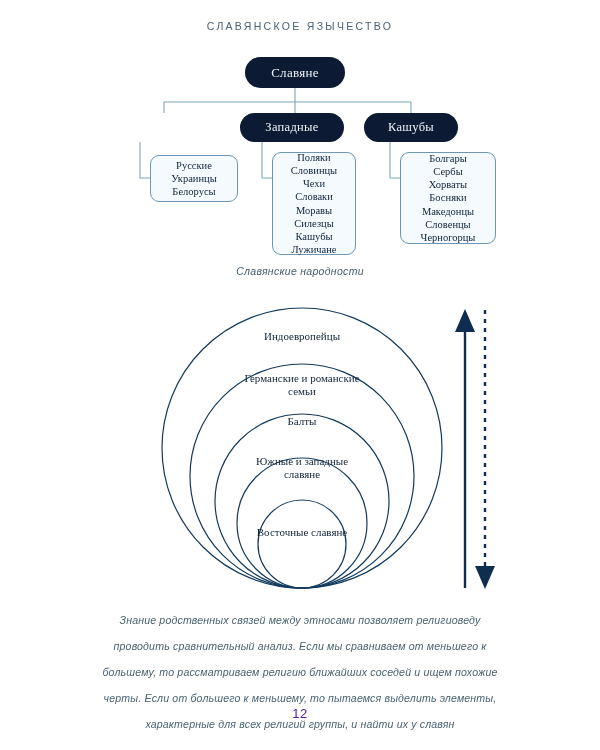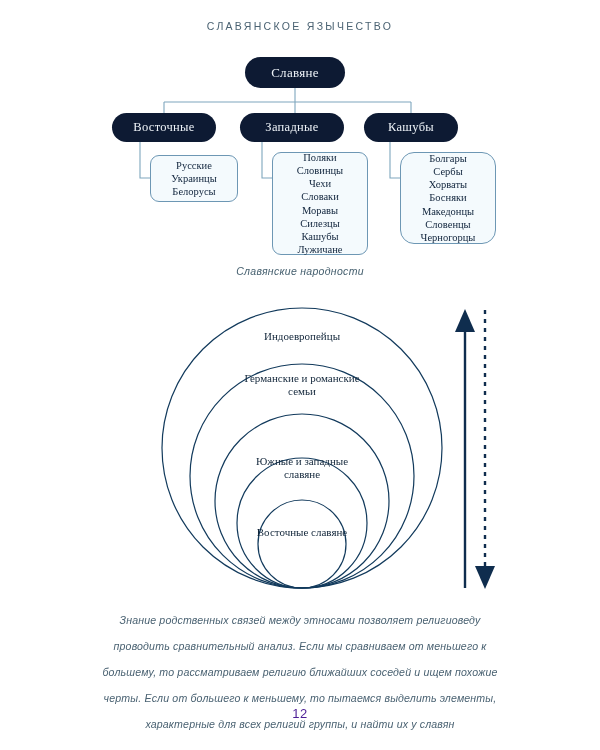--- a/index.html
+++ b/index.html
@@ -35,22 +35,22 @@
     position:absolute;background:#f4fafd;border:1px solid #6d97b4;
     border-radius:9px;
     display:flex;flex-direction:column;align-items:center;justify-content:center;
     padding:5px 6px;box-sizing:border-box;
   }
   .leafbox .row{
     font-family:"Liberation Serif",serif;font-size:10.5px;color:#10243c;
     line-height:13.2px;white-space:nowrap;
   }
   .leaf-east{left:150px;top:155px;width:88px;height:47px;}
-  .leaf-west{left:272px;top:152px;width:96px;height:103px;}
-  .leaf-south{left:400px;top:152px;width:96px;height:92px;border-radius:14px;}
+  .leaf-west{left:272px;top:152px;width:84px;height:103px;}
+  .leaf-south{left:400px;top:152px;width:96px;height:92px;}
 
   .tree-caption{
     position:absolute;left:0;top:265px;width:600px;text-align:center;
     font-family:"Liberation Sans",sans-serif;font-style:italic;
     font-size:10.5px;color:#46606f;letter-spacing:.3px;
   }
 
   
   .circles{position:absolute;left:0;top:300px;width:600px;height:300px;margin-left:24px;}
   .circles svg{position:absolute;left:0;top:0;width:600px;height:300px;}
@@ -98,23 +98,20 @@
         <path d="M262,142 L262,178 L272,178"></path>
 
         <path d="M390,142 L390,178 L400,178"></path>
       </g>
     </svg>
 
     <div class="pill root">
       <span>Славяне</span>
     </div>
 
-    <div class="pill b1">
-      <span>Восточные</span>
-    </div>
     <div class="pill b2">
       <span>Западные</span>
     </div>
     <div class="pill b3">
       <span>Кашубы</span>
     </div>
 
     <div class="leafbox leaf-east">
       <div class="row">Русские</div>
       <div class="row">Украинцы</div>
@@ -167,20 +164,21 @@
       </g>
     </svg>
 
     <div class="clabel" style="left:158px;top:30px;">Индоевропейцы</div>
 
     <div class="clabel" style="left:158px;top:72px;">
       <div>Германские и романские</div>
       <div>семьи</div>
     </div>
 
+    <div class="clabel" style="left:158px;top:115px;">Балты</div>
 
     <div class="clabel" style="left:158px;top:155px;">
       <div>Южные и западные</div>
       <div>славяне</div>
     </div>
 
     <div class="clabel" style="left:158px;top:226px;">Восточные славяне</div>
   </div>
 
   <div class="note">Знание родственных связей между этносами позволяет религиоведу проводить сравнительный анализ. Если мы сравниваем от меньшего к большему, то рассматриваем религию ближайших соседей и ищем похожие черты. Если от большего к меньшему, то пытаемся выделить элементы, характерные для всех религий группы, и найти их у славян</div>

